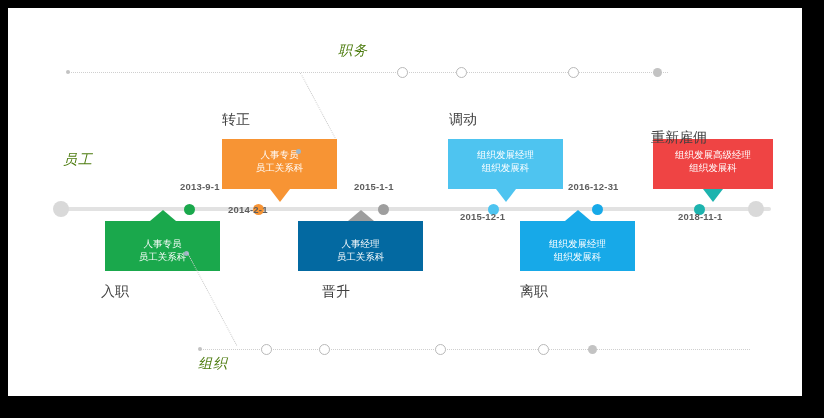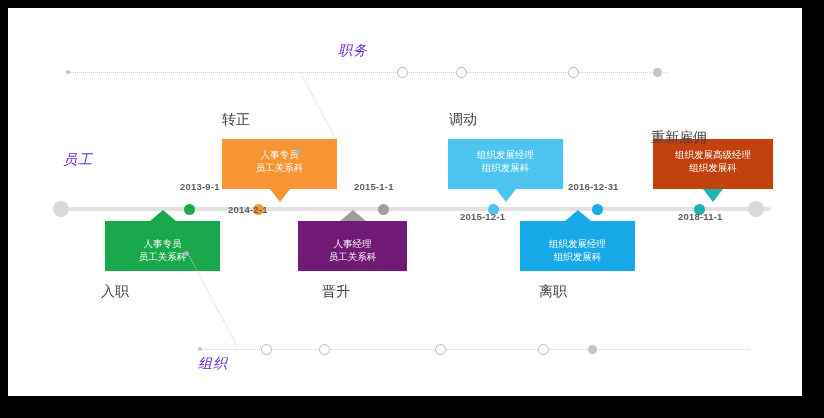--- a/index.html
+++ b/index.html
@@ -20,21 +20,21 @@
   
   .dot-axis{
     position:absolute;
     height:1px;
     border-top:1px dotted #cfcfcf;
   }
   .axis-label{
     position:absolute;
     font-style:italic;
     font-size:14px;
-    color:#6d28d9;
+    color:#4d7c0f;
     letter-spacing:1px;
     white-space:nowrap;
   }
   .hollow-node{
     position:absolute;
     width:11px;height:11px;
     border:1.5px solid #b9b9b9;
     border-radius:50%;
     background:#ffffff;
     box-sizing:border-box;
@@ -183,39 +183,39 @@
   <div class="connector" style="left:179px;top:245px;height:105px;transform:rotate(-28deg);"></div>
   <div class="stage-label" style="left:93px;top:275px;">入职</div>
 
   <div class="card up" style="--c:#f79434;background:#f79434;left:214px;top:131px;width:115px;height:50px;">
     <span class="ln">人事专员</span>
     <span class="ln">员工关系科</span>
   </div>
   <div class="pin" style="left:288px;top:141px;"></div>
   <div class="stage-label" style="left:214px;top:103px;">转正</div>
 
-  <div class="card down" style="--c:#9e9e9e;background:#701a75;left:290px;top:213px;width:109px;height:50px;">
+  <div class="card down" style="--c:#9e9e9e;background:#0369a1;left:290px;top:213px;width:125px;height:50px;">
     <span class="ln">人事经理</span>
     <span class="ln">员工关系科</span>
   </div>
   <div class="stage-label" style="left:286px;top:275px;margin-left:28px;">晋升</div>
 
   <div class="card up" style="--c:#4ec4f0;background:#4ec4f0;left:440px;top:131px;width:115px;height:50px;">
     <span class="ln">组织发展经理</span>
     <span class="ln">组织发展科</span>
   </div>
   <div class="stage-label" style="left:441px;top:103px;">调动</div>
 
   <div class="card down" style="--c:#17a9e8;background:#17a9e8;left:512px;top:213px;width:115px;height:50px;">
     <span class="ln">组织发展经理</span>
     <span class="ln">组织发展科</span>
   </div>
-  <div class="stage-label" style="left:531px;top:275px;">离职</div>
-
-  <div class="card up" style="--c:#1db3ae;background:#c2410c;left:645px;top:131px;width:120px;height:50px;">
+  <div class="stage-label" style="left:512px;top:275px;">离职</div>
+
+  <div class="card up" style="--c:#1db3ae;background:#ef4444;left:645px;top:131px;width:120px;height:50px;">
     <span class="ln">组织发展高级经理</span>
     <span class="ln">组织发展科</span>
   </div>
   <div class="stage-label" style="left:643px;top:103px;margin-top:18px;">重新雇佣</div>
 
   <div class="dot-axis" style="left:192px;top:341px;width:550px;"></div>
   <div class="tiny-node" style="left:190px;top:339px;"></div>
   <div class="hollow-node" style="left:253px;top:336px;"></div>
   <div class="hollow-node" style="left:311px;top:336px;"></div>
   <div class="hollow-node" style="left:427px;top:336px;"></div>

